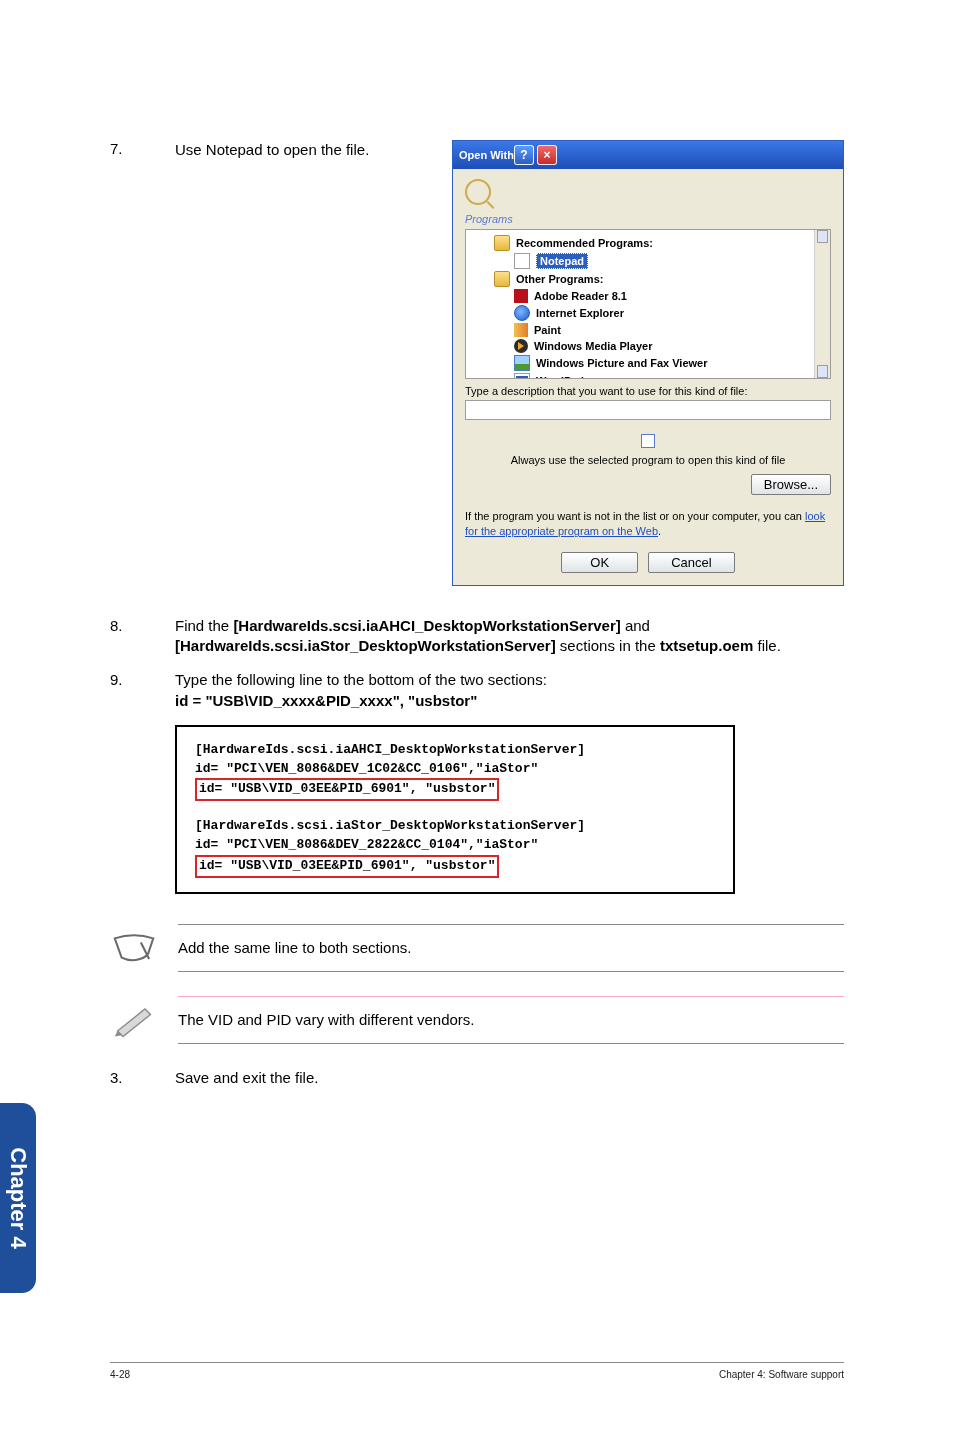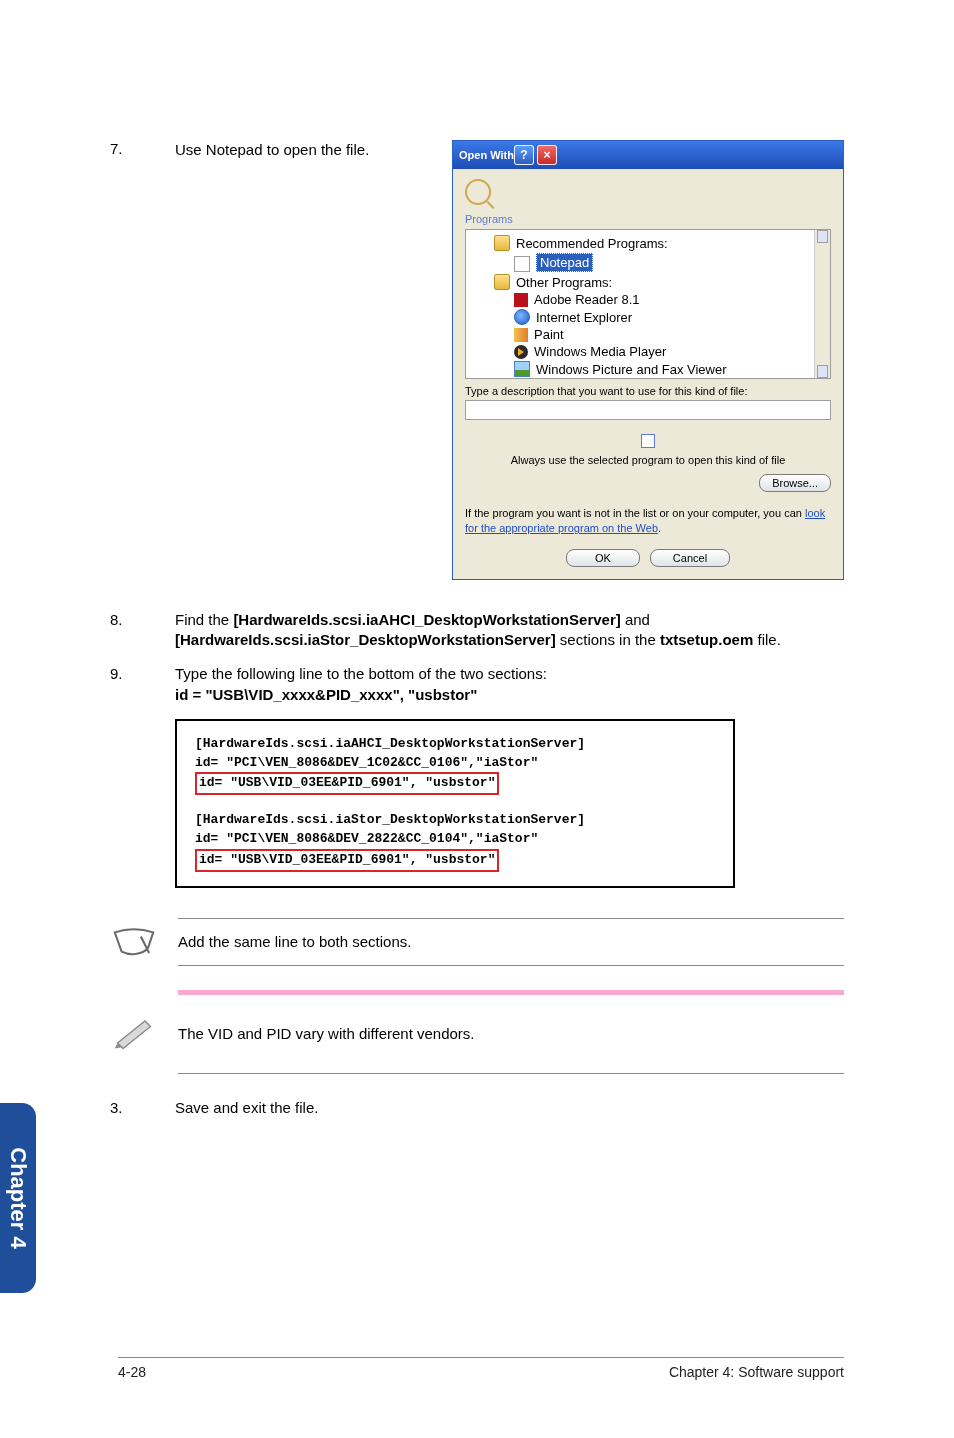--- a/index.html
+++ b/index.html
@@ -49,51 +49,51 @@
   .winbtn.help { background:linear-gradient(to bottom,#5a9bff,#2a5fbd); }
   .winbtn.close { background:linear-gradient(to bottom,#f36969,#c62c2c); }
   .dlg-body { padding: 10px 12px 12px 12px; }
   .choose-area { display:flex; gap:10px; align-items:flex-start; }
   .magnify {
     width:22px;height:22px;border:2px solid #cfa94a;border-radius:50%;
     position:relative; flex:0 0 22px;
   }
   .magnify::after{content:'';position:absolute;width:9px;height:2px;background:#cfa94a;bottom:-3px;right:-6px;transform:rotate(45deg);}
   .file-line { margin-top:4px; }
-  .programs-label { color:#5a7bd4; font-size:11px; margin:8px 0 4px 0; }
+  .programs-label { color:#5a7bd4; font-size:11px; margin:8px 0 4px 0;font-style:italic; }
   .programs-box {
     background:#fff; border:1px solid #9d9d9d;
     height:140px; overflow:hidden; position:relative;
     padding:4px 0;
   }
   .programs-box .sb{position:absolute;right:0;top:0;bottom:0;width:15px;background:#ece9d8;border-left:1px solid #cfcfcf;}
   .programs-box .sb::before,.programs-box .sb::after{content:'';position:absolute;left:2px;width:11px;height:13px;background:#dde4f7;border:1px solid #9d9d9d;box-sizing:border-box;}
   .programs-box .sb::before{top:0;}
   .programs-box .sb::after{bottom:0;}
-  .tree-item { display:flex; align-items:flex-end; gap:6px; padding:1px 8px; font-size:13px; }
+  .tree-item { display:flex; align-items:center; gap:6px; padding:1px 8px; font-size:11px;font-weight:bold; }
   .tree-item.ind1{ padding-left:28px; }
   .tree-item.ind2{ padding-left:48px; }
   .sel { background:#2a5fbd; color:#fff; padding:1px 3px; border:1px dotted #fff;}
   .ficon { width:14px;height:14px;display:inline-block;flex:0 0 14px;}
   .ficon.folder{background:linear-gradient(to bottom,#ffe08a,#e6b73d);border:1px solid #b88f2c;border-radius:2px;}
   .ficon.doc{background:#fff;border:1px solid #9d9d9d;}
   .ficon.adobe{background:#b9101a;}
   .ficon.ie{background:radial-gradient(circle at 40% 40%,#7db7ff,#1e5bc7);border-radius:50%;border:1px solid #1e5bc7;}
   .ficon.paint{background:linear-gradient(to right,#f3c04e,#e07d2c);}
   .ficon.wmp{background:#2b2b2b;border-radius:50%;position:relative;}
   .ficon.wmp::after{content:'';position:absolute;left:4px;top:3px;border-left:6px solid #f5a623;border-top:4px solid transparent;border-bottom:4px solid transparent;}
   .ficon.pic{background:linear-gradient(to bottom,#9fd0ff 60%,#4c9a2a 60%);border:1px solid #4c7fbd;}
   .ficon.wordpad{background:#fff;border:1px solid #9d9d9d;position:relative;}
   .ficon.wordpad::after{content:'';position:absolute;left:1px;top:2px;right:1px;height:2px;background:#2a5fbd;}
   .desc-label{margin-top:6px;font-size:11px;}
   .desc-input{width:100%;height:20px;background:#fff;border:1px solid #9d9d9d;box-sizing:border-box;margin-top:3px;}
   .chk-row{display:flex;align-items:center;gap:6px;margin-top:14px;font-size:11px;flex-direction:column;}
   .chk{width:12px;height:12px;border:1px solid #5a7bd4;background:#fff;}
   .browse-row{display:flex;justify-content:flex-end;margin-top:8px;}
-  .xp-btn{background:linear-gradient(to bottom,#fff,#dfe4e8);border:1px solid #7b7b7b;border-radius:8px;font-size:11px;padding:2px 12px;}
+  .xp-btn{background:linear-gradient(to bottom,#fff,#dfe4e8);border:1px solid #7b7b7b;border-radius:2px;font-size:13px;padding:2px 12px;}
   .look-text{font-size:11px;margin-top:14px;line-height:1.4;}
   .look-text .lk{color:#1f4fc4;text-decoration:underline;}
   .dlg-foot{display:flex;justify-content:center;gap:10px;margin-top:12px;}
   .steps-rest{margin-top:30px;}
   .step{display:flex;gap:30px;margin-bottom:14px;font-size:15px;line-height:1.35;}
   .codebox{border:2px solid #000;width:520px;padding:14px 18px;margin:10px 0 0 65px;font-family:"Courier New",monospace;font-size:13px;line-height:1.45;font-weight:bold;}
   .codebox .hl{border:2px solid #d9252a;display:inline-block;padding:0 2px;}
   .notes{margin:30px 0 0 0;}
   .note-icon{width:48px;height:40px;flex:0 0 48px;display:flex;align-items:center;justify-content:center;}
   .note-icon svg{width:44px;height:38px;}
@@ -102,23 +102,23 @@
   .note-holder{margin-bottom:24px;}
 
   .sidebar-tab{
     position:absolute;left:0;bottom:145px;
     width:36px;height:190px;
     background:#1f4e9b;border-top-right-radius:14px;border-bottom-right-radius:14px;
     color:#fff;display:flex;align-items:center;justify-content:center;
   }
   .sidebar-tab span{transform:rotate(90deg);white-space:nowrap;font-size:22px;font-weight:bold;font-family:Arial,sans-serif;}
   .footer{
-    position:absolute;left:118px;right:110px;bottom:58px;
+    position:absolute;left:110px;right:110px;bottom:58px;
     border-top:1px solid #888;padding-top:6px;
-    display:flex;justify-content:space-between;font-size:14px;color:#222;
+    display:flex;justify-content:space-between;font-size:10px;color:#222;
   }
 </style>
 </head>
 <body>
 
 <div class="page">
 
   <div class="row-top">
     <div class="step-num">7.</div>
     <div class="step-text">Use Notepad to open the file.</div>
@@ -245,21 +245,21 @@
 
       <div class="note-holder">
         <div class="note-wrap">
           <div class="note-icon">
             <svg viewBox="0 0 64 48">
                 <path fill="#d9d9d9" stroke="#8a8a8a" stroke-width="2" d="M8 40 L48 8 L56 16 L16 48 Z"></path>
                 <path fill="#8a8a8a" d="M8 40 L4 48 L14 46 Z"></path>
               </svg>
           </div>
           <div style="flex:1">
-            <div style="border-top:5px solid #f9a8d4;border-bottom:1px solid #888;padding:30px 0;">
+            <div style="border-top:1px solid #f9a8d4;border-bottom:1px solid #888;padding:14px 0;">
               <span class="note-text">The VID and PID vary with different vendors.</span>
             </div>
           </div>
         </div>
       </div>
     </div>
 
     <div class="step" style="margin-top:20px">
       <div class="step-num">3.</div>
       <div class="step-text">Save and exit the file.</div>

